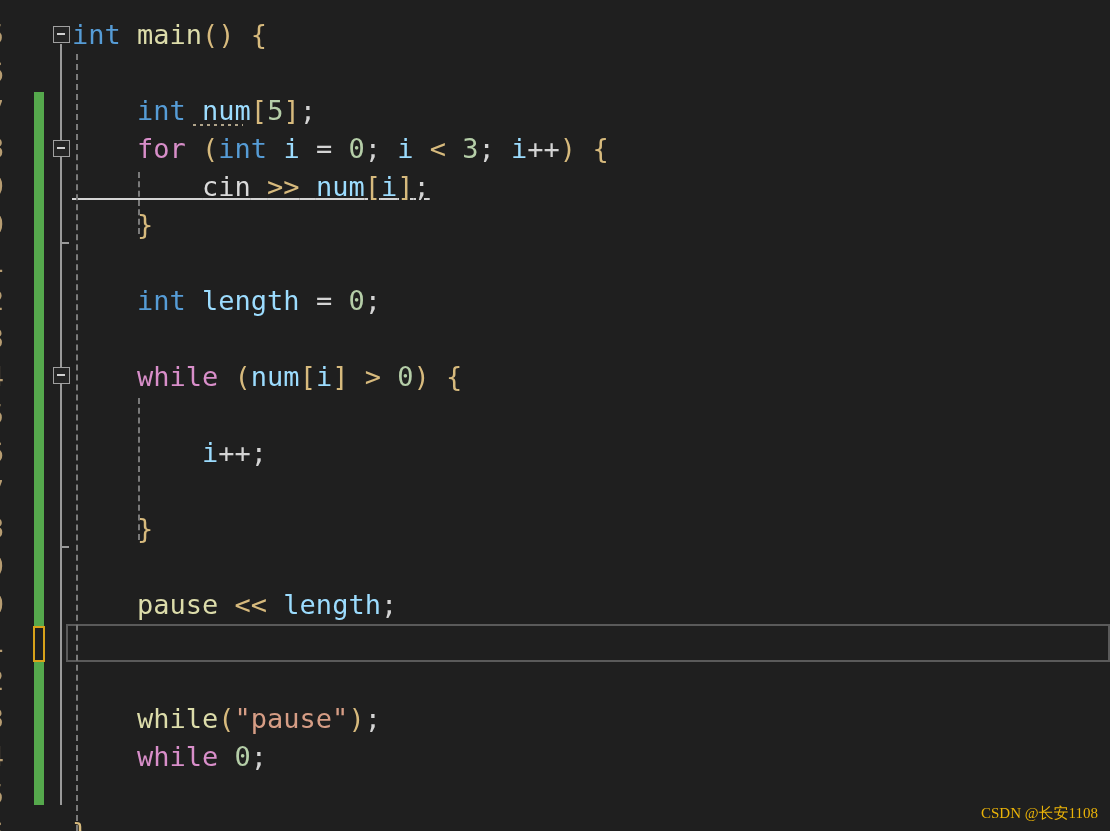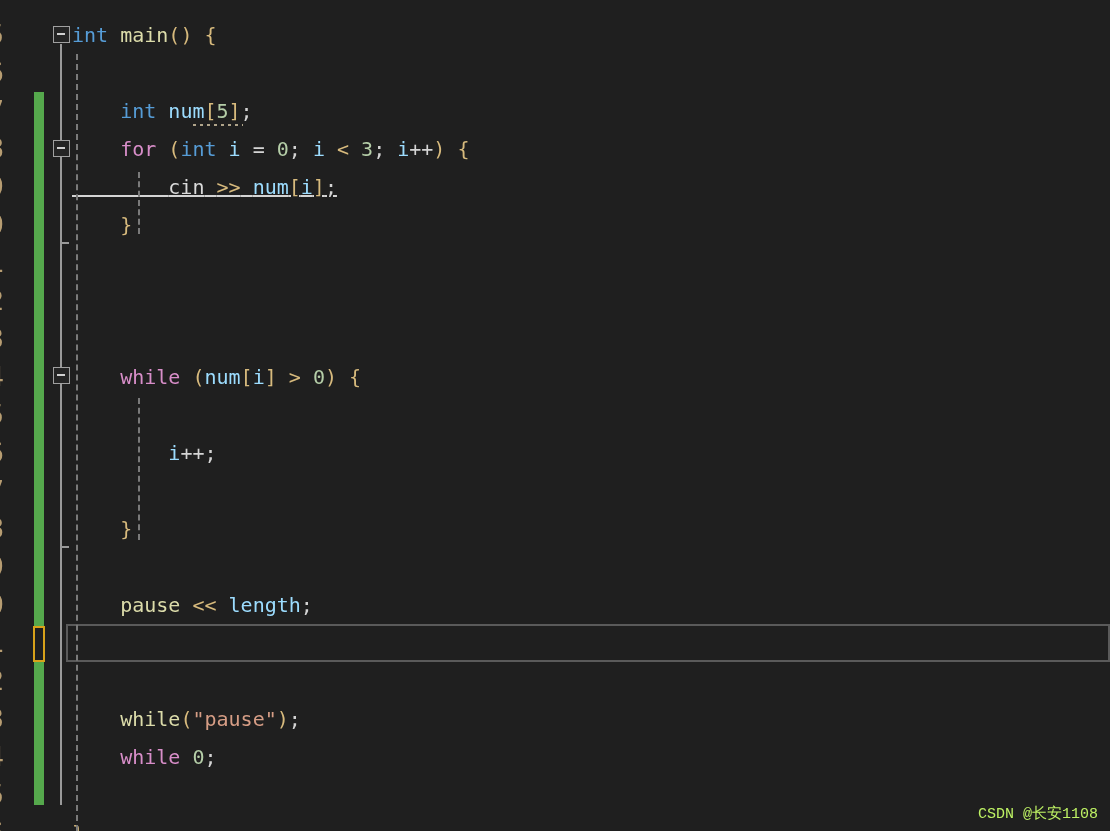--- a/index.html
+++ b/index.html
@@ -111,21 +111,21 @@
     left: 0; top: 0;
     width: 1110px;
     height: 831px;
     z-index: 1;
   }
   .line {
     position: absolute;
     left: 72px;
     height: 38px;
     line-height: 38px;
-    font-size: 20px;
+    font-size: 27px;
     white-space: pre;
     color: #d4d4d4;
     letter-spacing: 0px;
   }
 
   
   .indent-guide {
     position: absolute;
     width: 0;
     border-left: 2px dashed #7a7a7a;
@@ -165,23 +165,23 @@
   .t-punct    { color: #d4d4d4; }  
   .t-brk      { color: #d7ba7d; }  
   .t-op       { color: #d7ba7d; }  
   .t-plain    { color: #dadada; }  
 
   
   .watermark {
     position: absolute;
     right: 12px;
     bottom: 8px;
-    color: #bef264;
+    color: #eab308;
     font-size: 15px;
-    font-family: Liberation Mono, monospace;
+    font-family: Liberation Serif, serif;
     z-index: 6;
     white-space: nowrap;
   }
 </style>
 </head>
 <body>
 
 <div id="editor">
 
   <div class="gutter-numbers">
@@ -233,20 +233,21 @@
 
   <div class="code-surface">
 
     <div class="line" style="top:16px;"><span class="t-kw">int</span><span class="t-plain"> </span><span class="t-fn">main</span><span class="t-brk">()</span><span class="t-plain"> </span><span class="t-brk">{</span></div>
     <div class="line" style="top:54px;"></div>
     <div class="line" style="top:92px;text-align:center;"><span class="t-plain">    </span><span class="t-kw">int</span><span class="t-plain"> </span><span class="t-var">num</span><span class="t-brk">[</span><span class="t-num">5</span><span class="t-brk">]</span><span class="t-punct">;</span></div>
     <div class="line" style="top:130px;"><span class="t-plain">    </span><span class="t-ctrl">for</span><span class="t-plain"> </span><span class="t-brk">(</span><span class="t-kw">int</span><span class="t-plain"> </span><span class="t-var">i</span><span class="t-plain"> </span><span class="t-punct">=</span><span class="t-plain"> </span><span class="t-num">0</span><span class="t-punct">; </span><span class="t-var">i</span><span class="t-plain"> </span><span class="t-op">&lt;</span><span class="t-plain"> </span><span class="t-num">3</span><span class="t-punct">; </span><span class="t-var">i</span><span class="t-punct">++</span><span class="t-brk">)</span><span class="t-plain"> </span><span class="t-brk">{</span></div>
     <div class="line" style="top:168px;text-decoration:underline;"><span class="t-plain">        </span><span class="t-plain">cin</span><span class="t-plain"> </span><span class="t-op">&gt;&gt;</span><span class="t-plain"> </span><span class="t-var">num</span><span class="t-brk">[</span><span class="t-var">i</span><span class="t-brk">]</span><span class="t-punct">;</span></div>
     <div class="line" style="top:206px;"><span class="t-plain">    </span><span class="t-brk">}</span></div>
     <div class="line" style="top:244px;"></div>
+    <div class="line" style="top:282px;"><span class="t-plain">    </span><span class="t-kw">int</span><span class="t-plain"> </span><span class="t-var">length</span><span class="t-plain"> </span><span class="t-punct">=</span><span class="t-plain"> </span><span class="t-num">0</span><span class="t-punct">;</span></div>
     <div class="line" style="top:358px;"><span class="t-plain">    </span><span class="t-ctrl">while</span><span class="t-plain"> </span><span class="t-brk">(</span><span class="t-var">num</span><span class="t-brk">[</span><span class="t-var">i</span><span class="t-brk">]</span><span class="t-plain"> </span><span class="t-op">&gt;</span><span class="t-plain"> </span><span class="t-num">0</span><span class="t-brk">)</span><span class="t-plain"> </span><span class="t-brk">{</span></div>
     <div class="line" style="top:396px;"></div>
     <div class="line" style="top:434px;"><span class="t-plain">        </span><span class="t-var">i</span><span class="t-punct">++</span><span class="t-punct">;</span></div>
     <div class="line" style="top:510px;"><span class="t-plain">    </span><span class="t-brk">}</span></div>
     <div class="line" style="top:548px;"></div>
     <div class="line" style="top:586px;"><span class="t-plain">    </span><span class="t-fn">pause</span><span class="t-plain"> </span><span class="t-op">&lt;&lt;</span><span class="t-plain"> </span><span class="t-var">length</span><span class="t-punct">;</span></div>
     <div class="line" style="top:624px;"></div>
     <div class="line" style="top:662px;"></div>
     <div class="line" style="top:700px;"><span class="t-plain">    </span><span class="t-fn">while</span><span class="t-brk">(</span><span class="t-str">"pause"</span><span class="t-brk">)</span><span class="t-punct">;</span></div>
     <div class="line" style="top:738px;"><span class="t-plain">    </span><span class="t-ctrl">while</span><span class="t-plain"> </span><span class="t-num">0</span><span class="t-punct">;</span></div>

